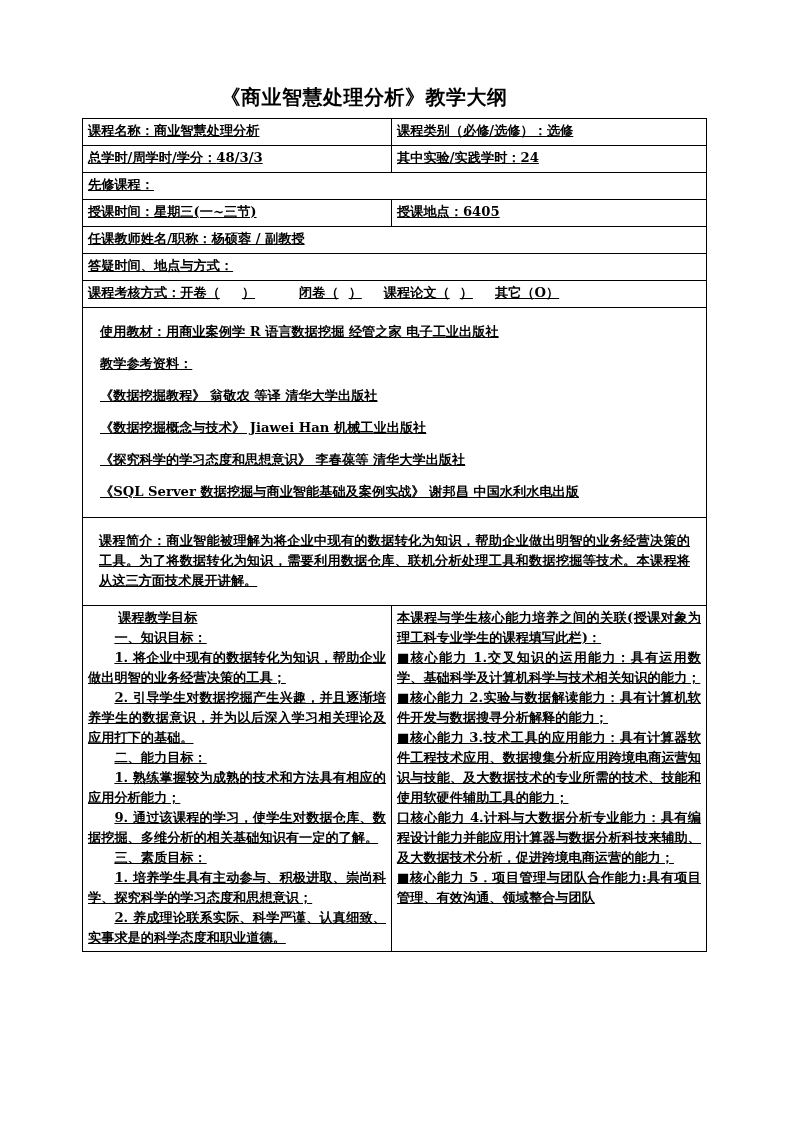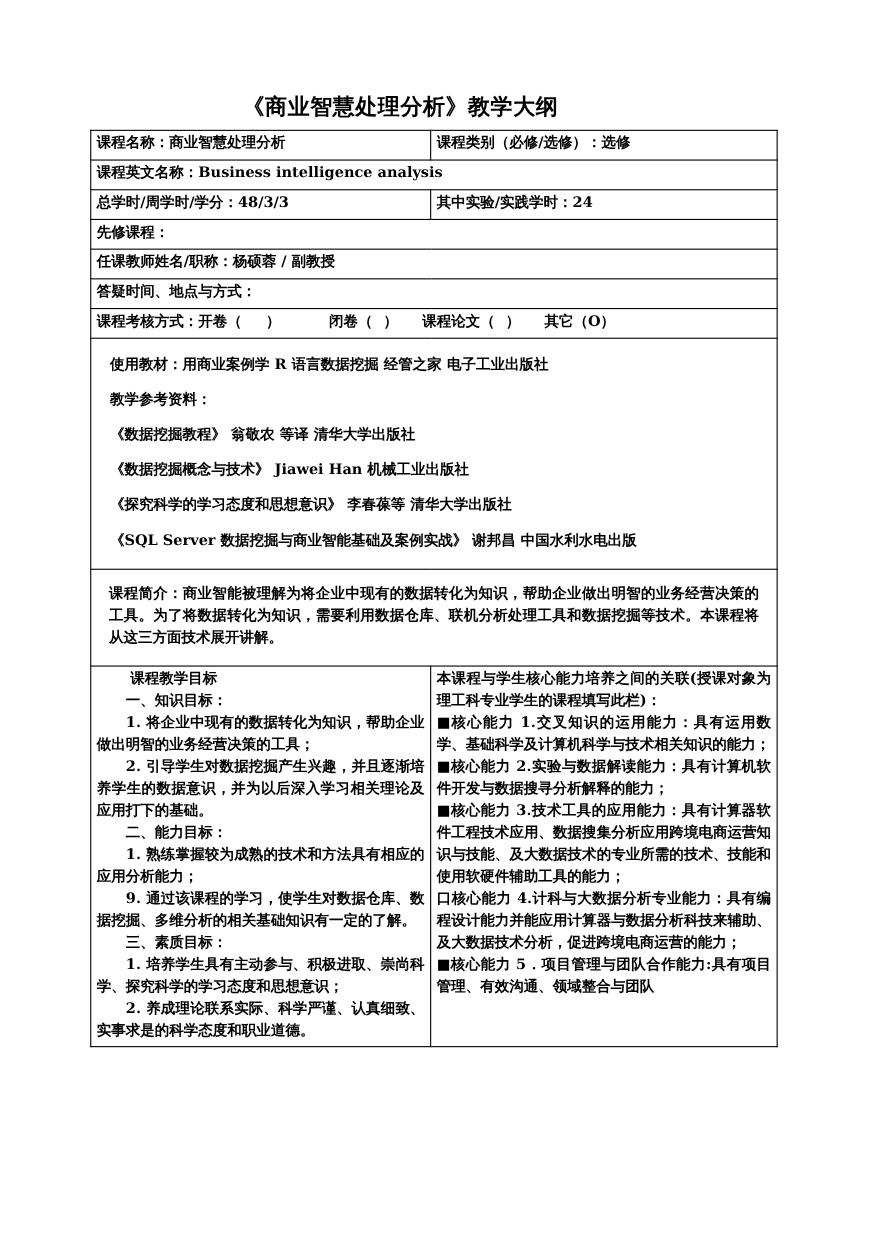--- a/index.html
+++ b/index.html
@@ -50,20 +50,21 @@
     table-layout: fixed;
   }
   .syllabus-table td {
     border: 1px solid #000000;
     padding: 2px 5px 3px 5px;
     vertical-align: top;
     font-family: "DejaVu Serif", "Liberation Serif", serif;
     font-size: 13.2px;
     font-weight: bold;
     line-height: 20px;
+    text-decoration: underline;
   }
 
   tr.r-short td { height: 21px; }
 
   .lbl { font-weight: bold; }
   .val { font-weight: bold; }
 
   
   .flow {
     line-height: 25.5px;
@@ -111,33 +112,34 @@
       <col style="width:309px">
       <col style="width:315px">
     </colgroup>
     <tbody>
 
       <tr class="r-short">
         <td><span class="lbl">课程名称：</span><span class="val">商业智慧处理分析</span></td>
         <td><span class="lbl">课程类别（必修/选修）：</span><span class="val">选修</span></td>
       </tr>
 
-      <tr class="r-short">
-        <td colspan="2"><span class="lbl">课程英文名称：</span><span class="val">Business intelligence analysis</span></td>
-      </tr>
 
       <tr class="r-short">
         <td><span class="lbl">总学时/周学时/学分：</span><span class="val">48/3/3</span></td>
         <td><span class="lbl">其中实验/实践学时：</span><span class="val">24</span></td>
       </tr>
 
       <tr class="r-short">
         <td colspan="2"><span class="lbl">先修课程：</span><span class="val"></span></td>
       </tr>
 
+      <tr class="r-short">
+        <td><span class="lbl">授课时间：</span><span class="val">星期三(一~三节)</span></td>
+        <td><span class="lbl">授课地点：</span><span class="val">6405</span></td>
+      </tr>
 
 
 
       <tr class="r-short">
         <td colspan="2"><span class="lbl">任课教师姓名/职称：</span><span class="val">杨硕蓉 / 副教授</span></td>
       </tr>
 
       <tr class="r-short">
         <td colspan="2"><span class="lbl">答疑时间、地点与方式：</span><span class="val"></span></td>
       </tr>

